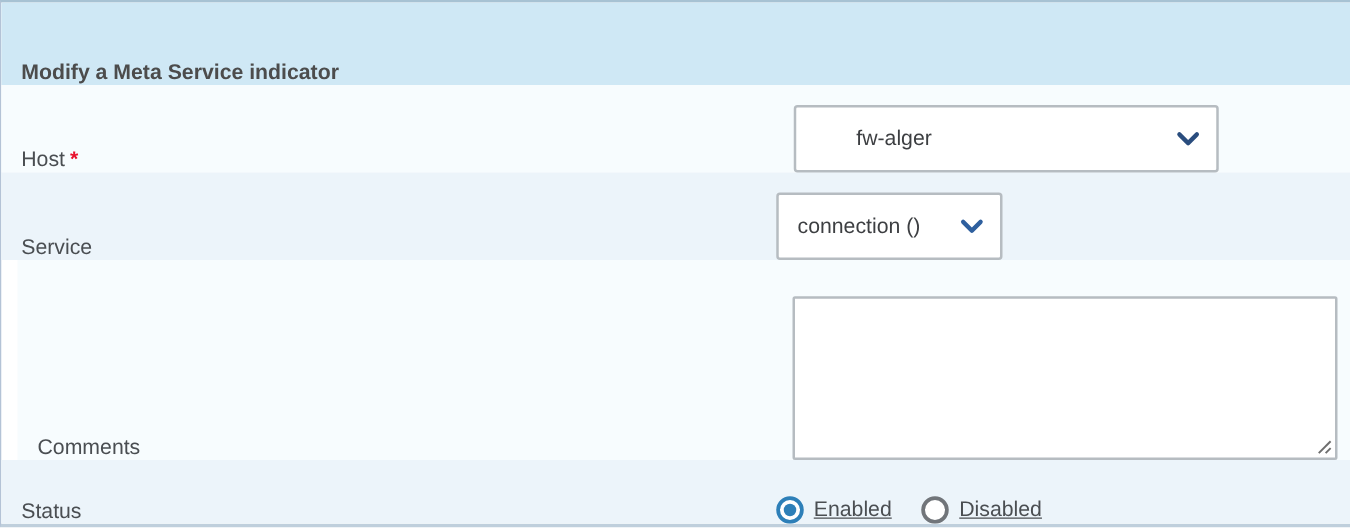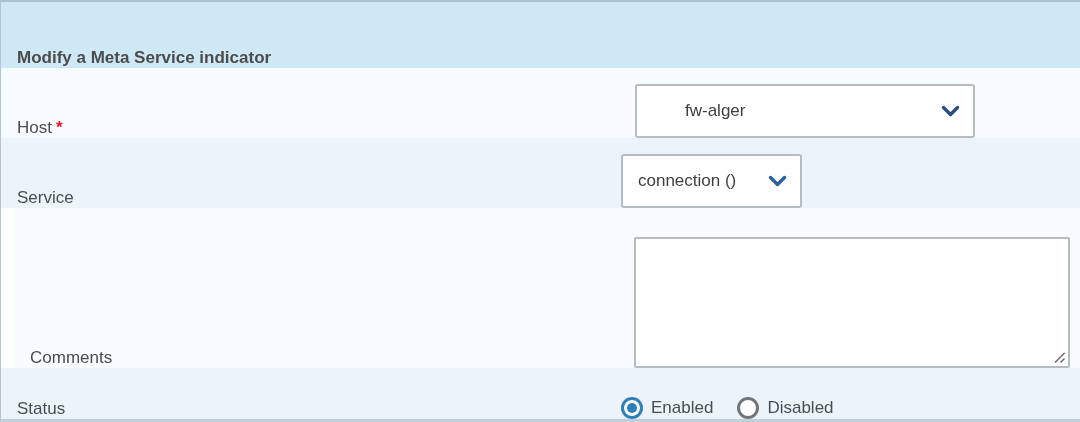--- a/index.html
+++ b/index.html
@@ -101,20 +101,21 @@
   }
   .radio-group {
     display: flex;
     align-items: center;
   }
   .radio-option {
     display: flex;
     align-items: center;
     margin-right: 24px;
     cursor: pointer;
+    text-decoration: underline;
   }
   .radio-circle {
     width: 22px;
     height: 22px;
     border-radius: 50%;
     border: 3px solid #71757a;
     background: #ffffff;
     display: flex;
     align-items: center;
     justify-content: center;

